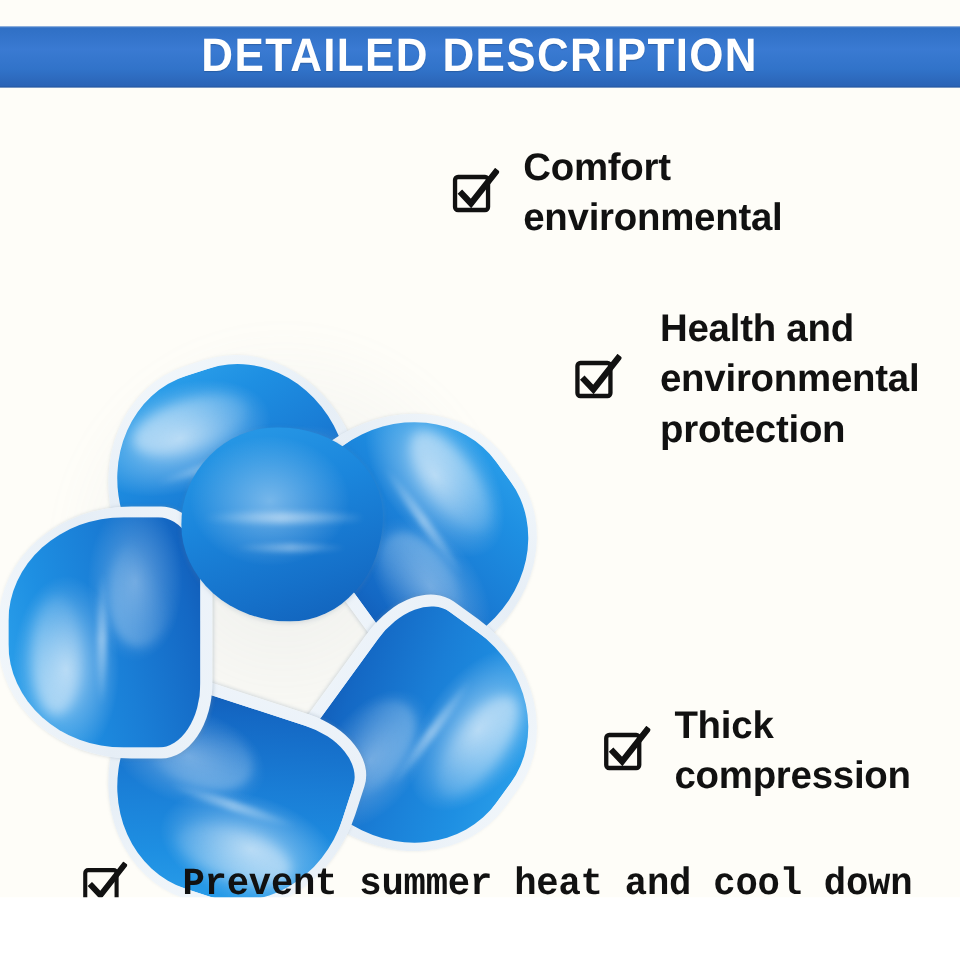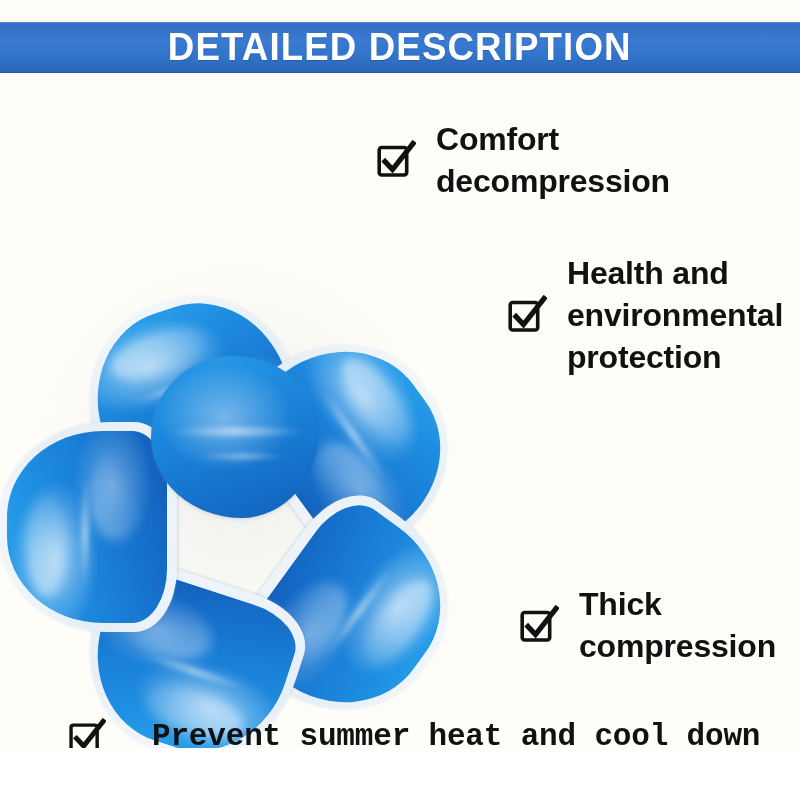--- a/index.html
+++ b/index.html
@@ -184,23 +184,23 @@
     color: #111111;
     font-weight: 700;
     font-size: 32px;
     line-height: 1.32;
     white-space: pre-line;
     letter-spacing: -0.2px;
   }
   .feature .feature-text { margin-left: 20px; }
 
   #feature-0 { left: 376px; top: 118px; }
-  #feature-1 { left: 507px; top: 252px; }
+  #feature-1 { left: 478px; top: 252px; gap: 12px; }
   #feature-2 { left: 516px; top: 448px; }
-  #feature-3 { left: 519px; top: 583px; }
+  #feature-3 { left: 502px; top: 583px; }
 
   .feature-wide {
     position: absolute;
     left: 68px;
     top: 716px;
     display: flex;
     align-items: center;
     font-family: Liberation Mono, monospace;
   }
   .feature-wide .checkbox-icon { width: 38px; height: 38px; }
@@ -257,21 +257,21 @@
       <div class="pad-core"></div>
     </div>
   </div>
 
   <div class="feature" id="feature-0">
     <svg class="checkbox-icon" viewBox="0 0 40 40">
       <rect x="3.2" y="7.5" width="27.5" height="27.5" rx="2.5" ry="2.5" fill="none" stroke="#111111" stroke-width="3.6"></rect>
       <path d="M9 21.5 L16.5 29.5 L37 3.5" fill="none" stroke="#111111" stroke-width="5.2" stroke-linecap="square" stroke-linejoin="miter"></path>
     </svg>
     <div class="feature-text">Comfort
-decompression</div>
+environmental</div>
   </div>
 
   <div class="feature" id="feature-1">
     <svg class="checkbox-icon" viewBox="0 0 40 40">
       <rect x="3.2" y="7.5" width="27.5" height="27.5" rx="2.5" ry="2.5" fill="none" stroke="#111111" stroke-width="3.6"></rect>
       <path d="M9 21.5 L16.5 29.5 L37 3.5" fill="none" stroke="#111111" stroke-width="5.2" stroke-linecap="square" stroke-linejoin="miter"></path>
     </svg>
     <div class="feature-text">Health and
 environmental
 protection</div>

